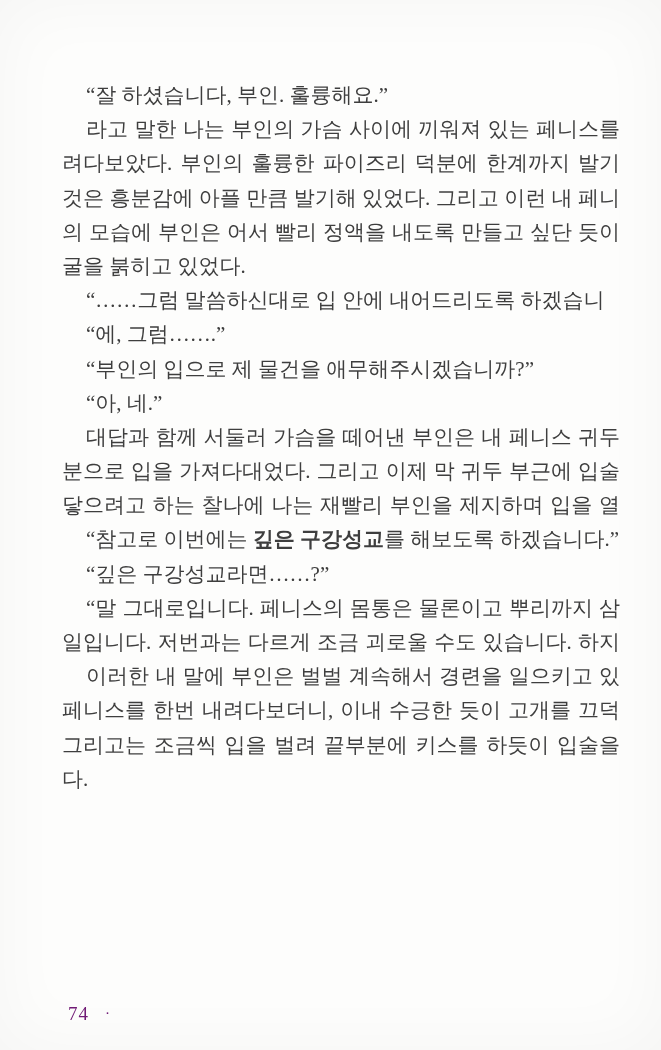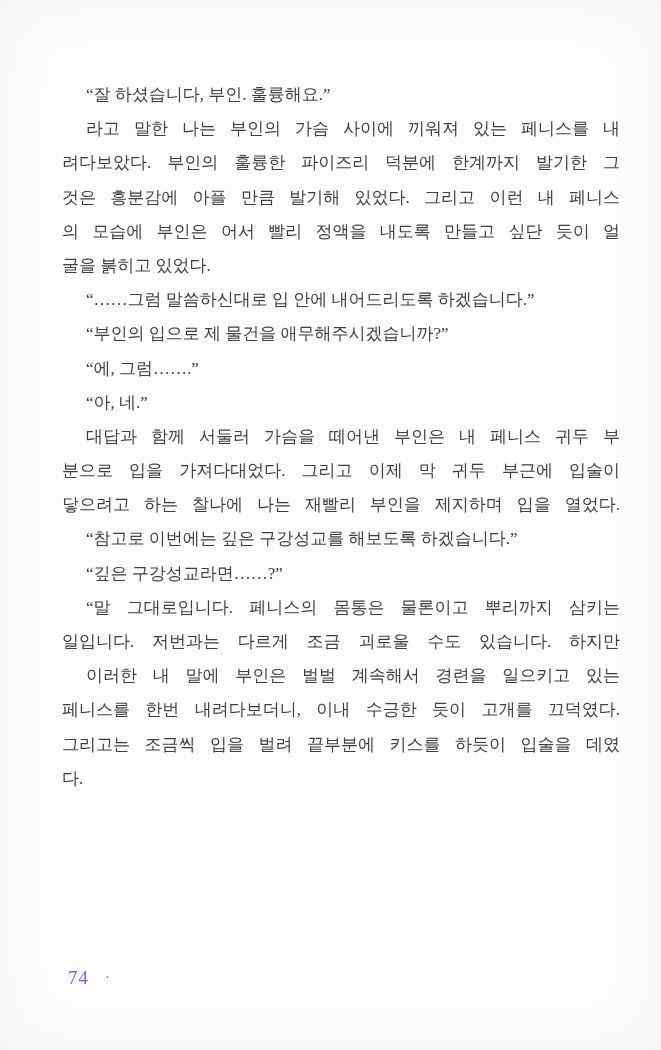--- a/index.html
+++ b/index.html
@@ -16,36 +16,36 @@
   }
   .text-block {
     position: absolute;
     left: 62px;
     top: 78px;
     width: 558px;
   }
   .line {
     height: 34.2px;
     line-height: 34.2px;
-    font-size: 17px;
+    font-size: 21px;
     overflow: hidden;
   }
   .line.indent { text-indent: 24px; }
   .line.fill {
     text-align: justify;
     text-align-last: justify;
   }
-  .line .bold { font-weight: normal; }
+  .line .bold { font-weight: bold; }
   .footer {
     position: absolute;
     left: 68px;
-    top: 964px;
+    top: 1000px;
     font-size: 19px;
     line-height: 28px;
-    color: #8b5cf6;
+    color: #701a75;
     display: flex;
     align-items: center;
   }
   .footer .page-number { letter-spacing: 1px; }
   .footer .sep {
     margin: 0 16px;
     font-size: 15px;
     position: relative;
     top: -1px;
   }
@@ -56,22 +56,22 @@
 
 <div class="page">
   <div class="text-block">
       <div class="line indent"><span>“잘 하셨습니다, 부인. 훌륭해요.”</span></div>
       <div class="line indent fill"><span>라고 말한 나는 부인의 가슴 사이에 끼워져 있는 페니스를 내</span></div>
       <div class="line fill"><span>려다보았다. 부인의 훌륭한 파이즈리 덕분에 한계까지 발기한 그</span></div>
       <div class="line fill"><span>것은 흥분감에 아플 만큼 발기해 있었다. 그리고 이런 내 페니스</span></div>
       <div class="line fill"><span>의 모습에 부인은 어서 빨리 정액을 내도록 만들고 싶단 듯이 얼</span></div>
       <div class="line"><span>굴을 붉히고 있었다.</span></div>
       <div class="line indent"><span>“……그럼 말씀하신대로 입 안에 내어드리도록 하겠습니다.”</span></div>
+      <div class="line indent"><span>“에, 그럼…….”</span></div>
       <div class="line indent"><span>“부인의 입으로 제 물건을 애무해주시겠습니까?”</span></div>
-      <div class="line indent"><span>“에, 그럼…….”</span></div>
       <div class="line indent"><span>“아, 네.”</span></div>
       <div class="line indent fill"><span>대답과 함께 서둘러 가슴을 떼어낸 부인은 내 페니스 귀두 부</span></div>
       <div class="line fill"><span>분으로 입을 가져다대었다. 그리고 이제 막 귀두 부근에 입술이</span></div>
       <div class="line fill"><span>닿으려고 하는 찰나에 나는 재빨리 부인을 제지하며 입을 열었다.</span></div>
       <div class="line indent"><span>“참고로 이번에는 </span><span class="bold">깊은 구강성교</span><span>를 해보도록 하겠습니다.”</span></div>
       <div class="line indent"><span>“깊은 구강성교라면……?”</span></div>
       <div class="line indent fill"><span>“말 그대로입니다. 페니스의 몸통은 물론이고 뿌리까지 삼키는</span></div>
       <div class="line fill"><span>일입니다. 저번과는 다르게 조금 괴로울 수도 있습니다. 하지만</span></div>
       <div class="line indent fill"><span>이러한 내 말에 부인은 벌벌 계속해서 경련을 일으키고 있는</span></div>
       <div class="line fill"><span>페니스를 한번 내려다보더니, 이내 수긍한 듯이 고개를 끄덕였다.</span></div>

